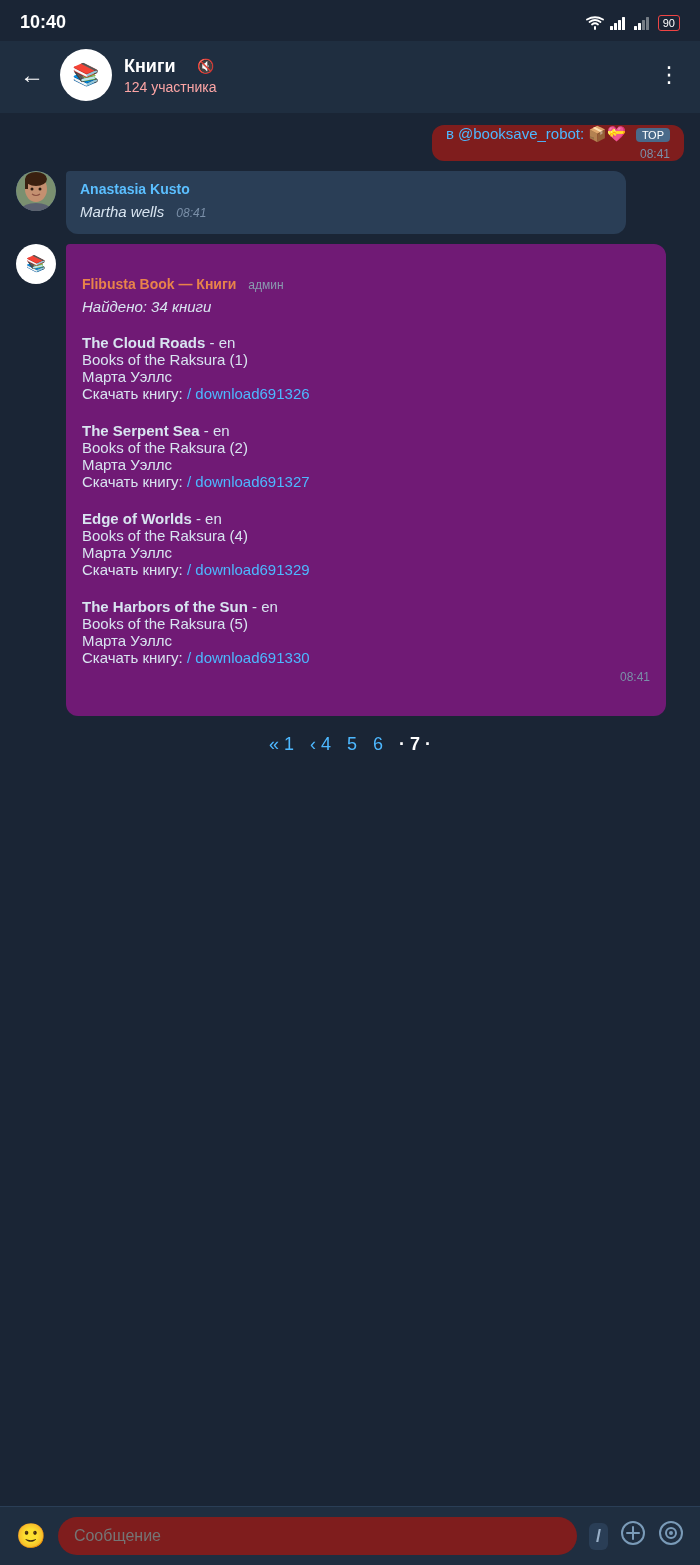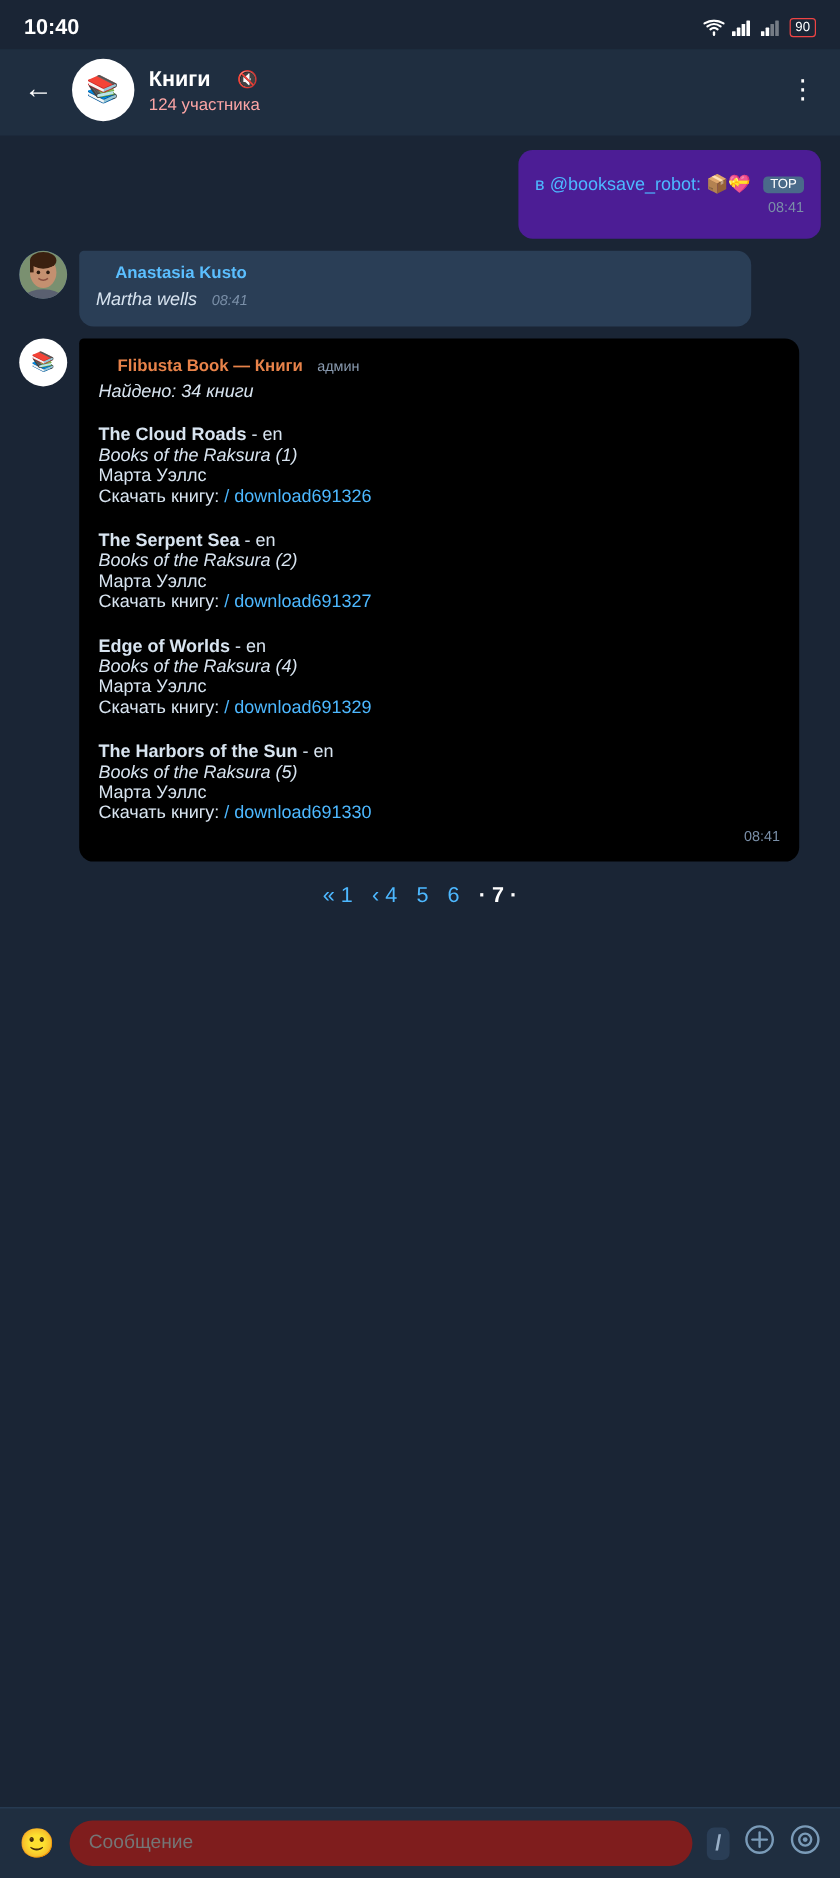--- a/index.html
+++ b/index.html
@@ -144,21 +144,20 @@
       padding: 10px 14px;
       max-width: 560px;
       flex: 1;
     }
 
     .msg-sender-name {
       font-size: 14px;
       font-weight: 600;
       color: #5bbfff;
       margin-bottom: 4px;
-      margin-left: 16px;
     }
 
     .msg-sender-name.orange {
       color: #e8834a;
     }
 
     .admin-badge {
       font-size: 12px;
       color: #8a9bb0;
       margin-left: 8px;
@@ -186,40 +185,39 @@
     }
 
     
     .bot-msg-row {
       display: flex;
       align-items: flex-start;
       gap: 10px;
     }
 
     .bot-bubble {
-      background: #000000;
+      background: #701a75;
       border-radius: 4px 12px 12px 12px;
-      padding: 14px 16px;
+      padding: 32px 16px;
       max-width: 600px;
       flex: 1;
     }
 
     .book-entry {
       margin-bottom: 20px;
     }
 
     .book-title {
       font-size: 15px;
       font-weight: 700;
       color: #d8e4f0;
     }
 
     .book-series {
       font-size: 15px;
-      font-style: italic;
       color: #d8e4f0;
     }
 
     .book-author {
       font-size: 15px;
       color: #d8e4f0;
     }
 
     .book-download {
       font-size: 15px;
@@ -282,23 +280,23 @@
     }
 
     .send-icon {
       font-size: 24px;
       color: #7a9bb8;
       cursor: pointer;
     }
 
     
     .partial-msg {
-      background: #4c1d95;
+      background: #7f1d1d;
       border-radius: 12px;
-      padding: 19px 14px;
+      padding: 0 14px;
       align-self: flex-end;
       max-width: 480px;
     }
 
     .partial-text {
       color: #4db8ff;
       font-size: 15px;
     }
 
     .top-badge {

